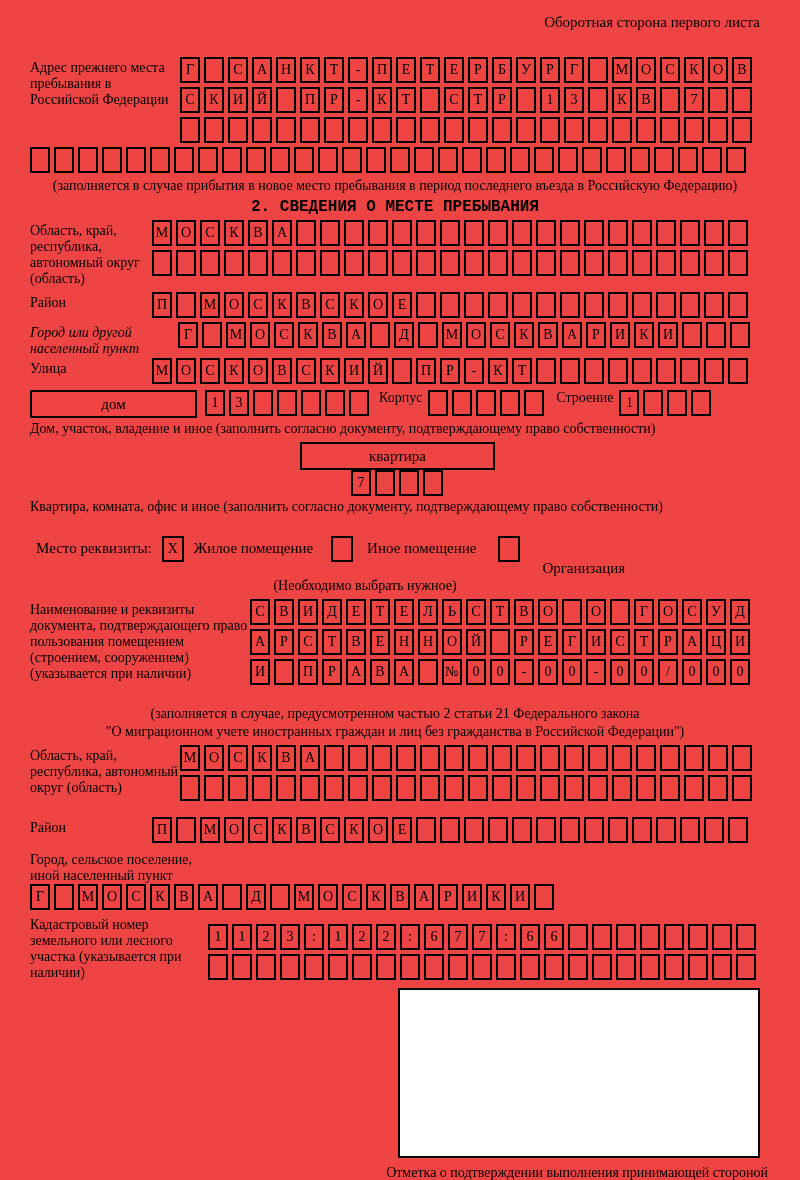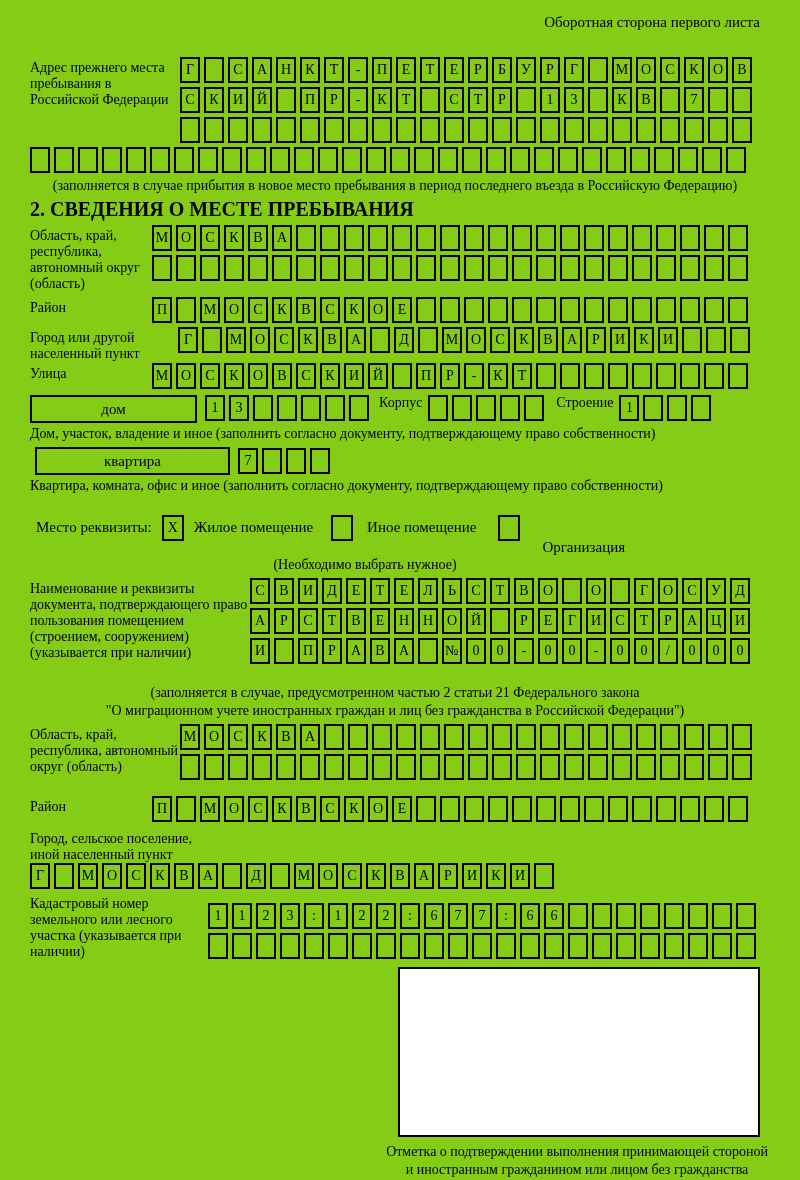--- a/index.html
+++ b/index.html
@@ -1,40 +1,40 @@
 <!DOCTYPE html>
 <html><head>
 <meta charset="utf-8">
 <style>
   * { margin:0; padding:0; box-sizing:border-box; }
   html,body { background:#fff; }
   .page {
     position:relative;
     width:800px; height:1180px;
     padding:14px 40px 0 30px;
-    background:#84cc16; color:#000;
+    background:#ef4444; color:#000;
     font-family:"Liberation Serif","DejaVu Serif",serif;
     font-size:15px; overflow:hidden;
   }
   .hdr { text-align:right; font-size:15px; margin-bottom:26px; }
   .frow { display:flex; align-items:flex-start; }
   .flabel { font-size:14px; line-height:16px; padding-top:3px; flex:none; }
-  .w150 { width:150px; } .w122 { width:122px; } .w148 { width:148px; }
+  .w150 { width:150px; } .w122 { width:122px; } .w148 { width:148px;font-style:italic; }
   .w220 { width:220px; } .w194 { width:194px; } .w178 { width:178px; }
   .gridrows { display:flex; flex-direction:column; }
   .cells { display:flex; flex-wrap:nowrap; margin-bottom:4px; height:26px; }
   .cell {
     flex:none; width:20px; height:26px;
     border:2px solid #000; margin-right:4px;
     text-align:center; line-height:22px; font-size:14px;
     font-family:"Liberation Serif","DejaVu Serif",serif;
   }
   .note { font-size:14px; line-height:18px; }
   .note.center { text-align:center; }
-  .sec-title { text-align:left; font-weight:bold; font-size:20px; margin:3px 0 4px 0; }
+  .sec-title { text-align:center; font-weight:bold; font-size:16px; margin:3px 0 4px 0;font-family:Liberation Mono, monospace; }
   .labelbox {
     border:2px solid #000; height:28px; text-align:center;
     line-height:24px; font-size:15px; flex:none;
   }
   .inline-cells { display:flex; align-items:center; }
   .chk {
     flex:none; width:22px; height:26px; border:2px solid #000;
     text-align:center; line-height:22px; font-size:14px;
   }
   .stamp-box {
@@ -348,21 +348,21 @@
     <div class="flabel" style="padding:0 6px 0 8px;">Строение</div>
     <div class="cells" style="margin:0;">
         <span class="cell">1</span>
         <span class="cell"></span>
         <span class="cell"></span>
         <span class="cell"></span>
       </div>
   </div>
   <div class="note mt2">Дом, участок, владение и иное (заполнить согласно документу, подтверждающему право собственности)</div>
 
-  <div class="frow mt4" style="align-items:center;">
+  <div class="frow mt4" style="align-items:center;flex-direction:column;">
     <div class="labelbox" style="width:195px; margin-left:5px;">квартира</div>
     <div class="cells" style="margin:0 0 0 8px;">
         <span class="cell">7</span>
         <span class="cell"></span>
         <span class="cell"></span>
         <span class="cell"></span>
       </div>
   </div>
   <div class="note mt2">Квартира, комната, офис и иное (заполнить согласно документу, подтверждающему право собственности)</div>
 

